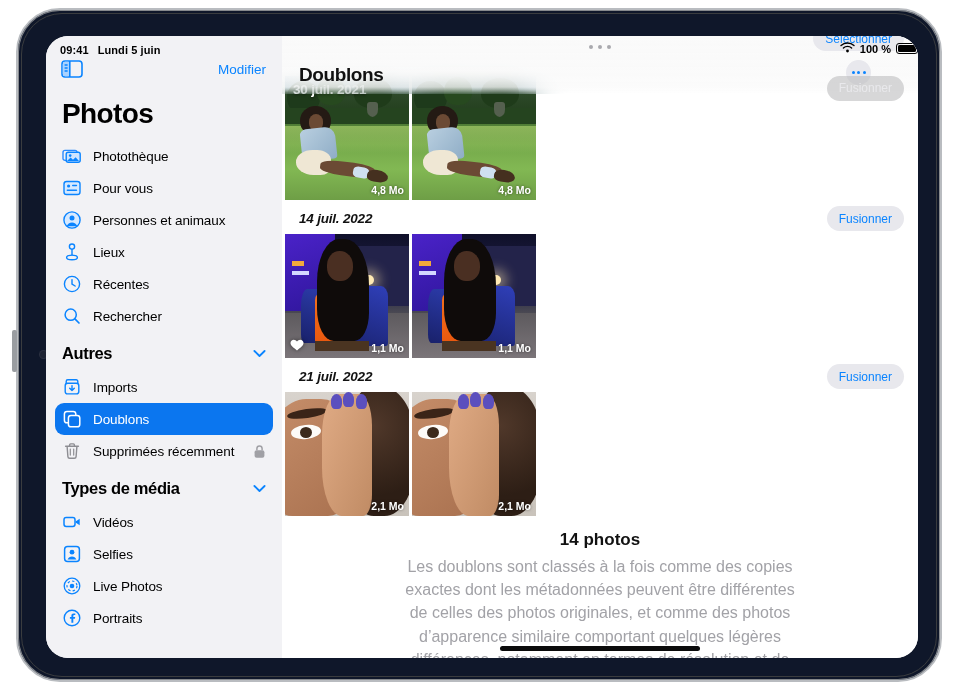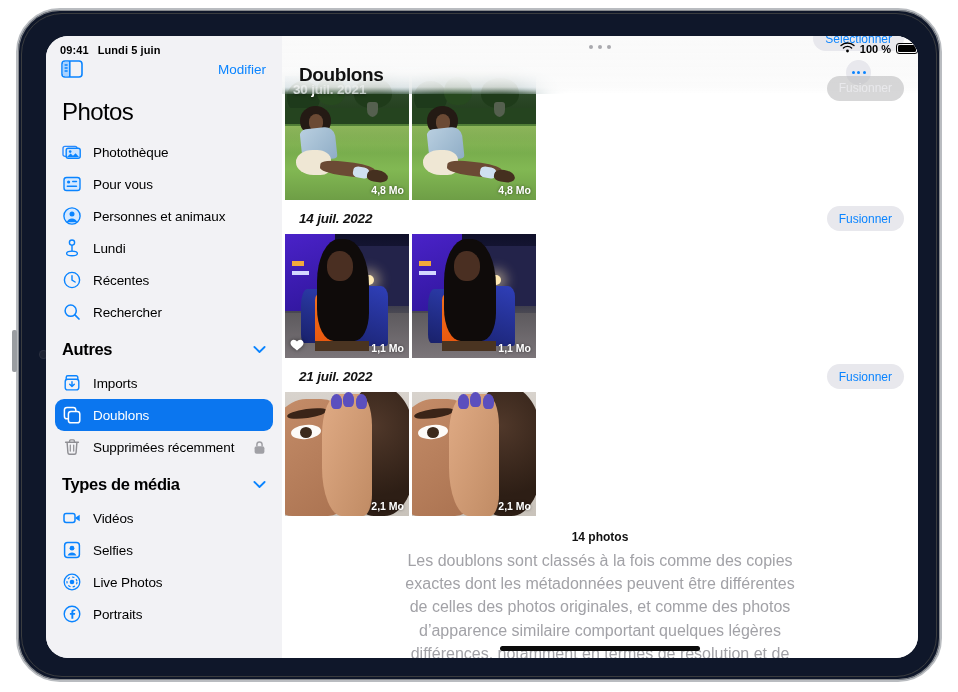--- a/index.html
+++ b/index.html
@@ -83,22 +83,22 @@
   #edit-button {
     color: #0a84ff;
     font-size: 13.5px;
     background: none; border: none;
     font-family: inherit;
     cursor: pointer;
     padding: 2px 2px;
   }
 
   #sidebar-title {
-    font-size: 24px;
-    font-weight: normal;
+    font-size: 28px;
+    font-weight: bold;
     letter-spacing: -0.6px;
     color: #000;
     padding: 4px 0 10px 16px;
   }
 
   .nav-scroll { height: calc(100% - 24px - 34px - 46px); overflow: hidden; }
 
   .nav-row {
     display: flex;
     align-items: center;
@@ -328,21 +328,21 @@
   .ph-face .n1{left:37%;top:2%;}
   .ph-face .n2{left:47%;top:0%;}
   .ph-face .n3{left:57%;top:2%;}
 
   
   #footer-caption {
     text-align: center;
     padding: 14px 0 0 0;
   }
   #photo-count {
-    font-size: 12px;
+    font-size: 17px;
     font-weight: bold;
     color: #111;
     margin-bottom: 5px;
   }
   #count-desc {
     font-size: 16px;
     line-height: 1.45;
     color: #a2a2a7;
     max-width: 392px;
     margin: 4px auto;
@@ -428,21 +428,21 @@
         </div>
 
         <div class="nav-row">
           <span class="nav-icon">
             <svg width="20" height="20" viewBox="0 0 20 20" fill="none">
               <circle cx="10" cy="4.6" r="2.6" stroke="#0a84ff" stroke-width="1.4"></circle>
               <line x1="10" y1="7.2" x2="10" y2="13.4" stroke="#0a84ff" stroke-width="1.4"></line>
               <ellipse cx="10" cy="15.4" rx="5.4" ry="2.3" stroke="#0a84ff" stroke-width="1.4"></ellipse>
             </svg>
           </span>
-          <span class="nav-label">Lundi</span>
+          <span class="nav-label">Lieux</span>
         </div>
 
 
         <div class="nav-row">
           <span class="nav-icon">
             <svg width="20" height="20" viewBox="0 0 20 20" fill="none">
               <circle cx="10" cy="10" r="7.6" stroke="#0a84ff" stroke-width="1.4"></circle>
               <path d="M10 5.6V10l3.1 2" stroke="#0a84ff" stroke-width="1.4" stroke-linecap="round"></path>
             </svg>
           </span>

